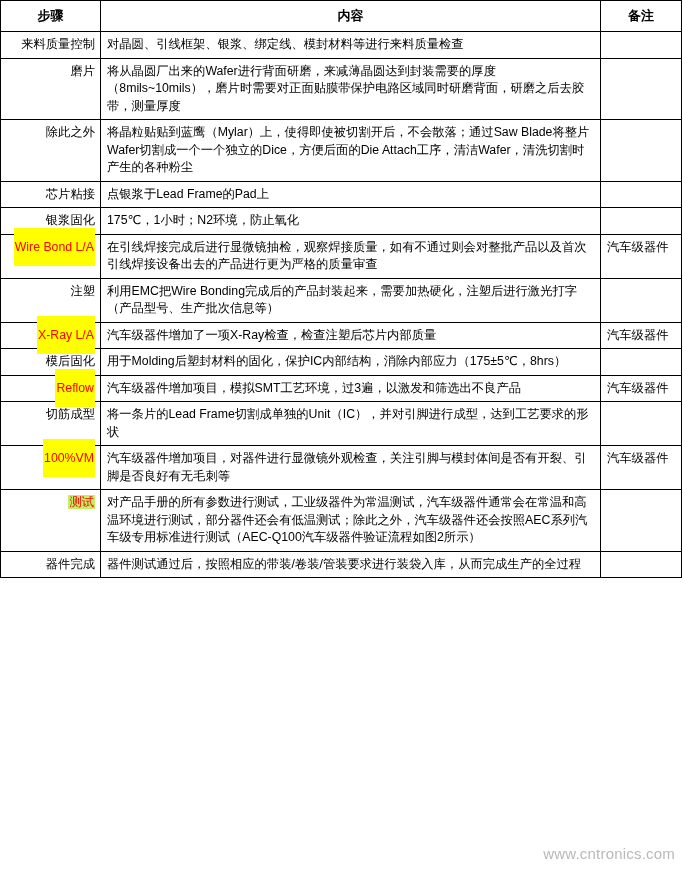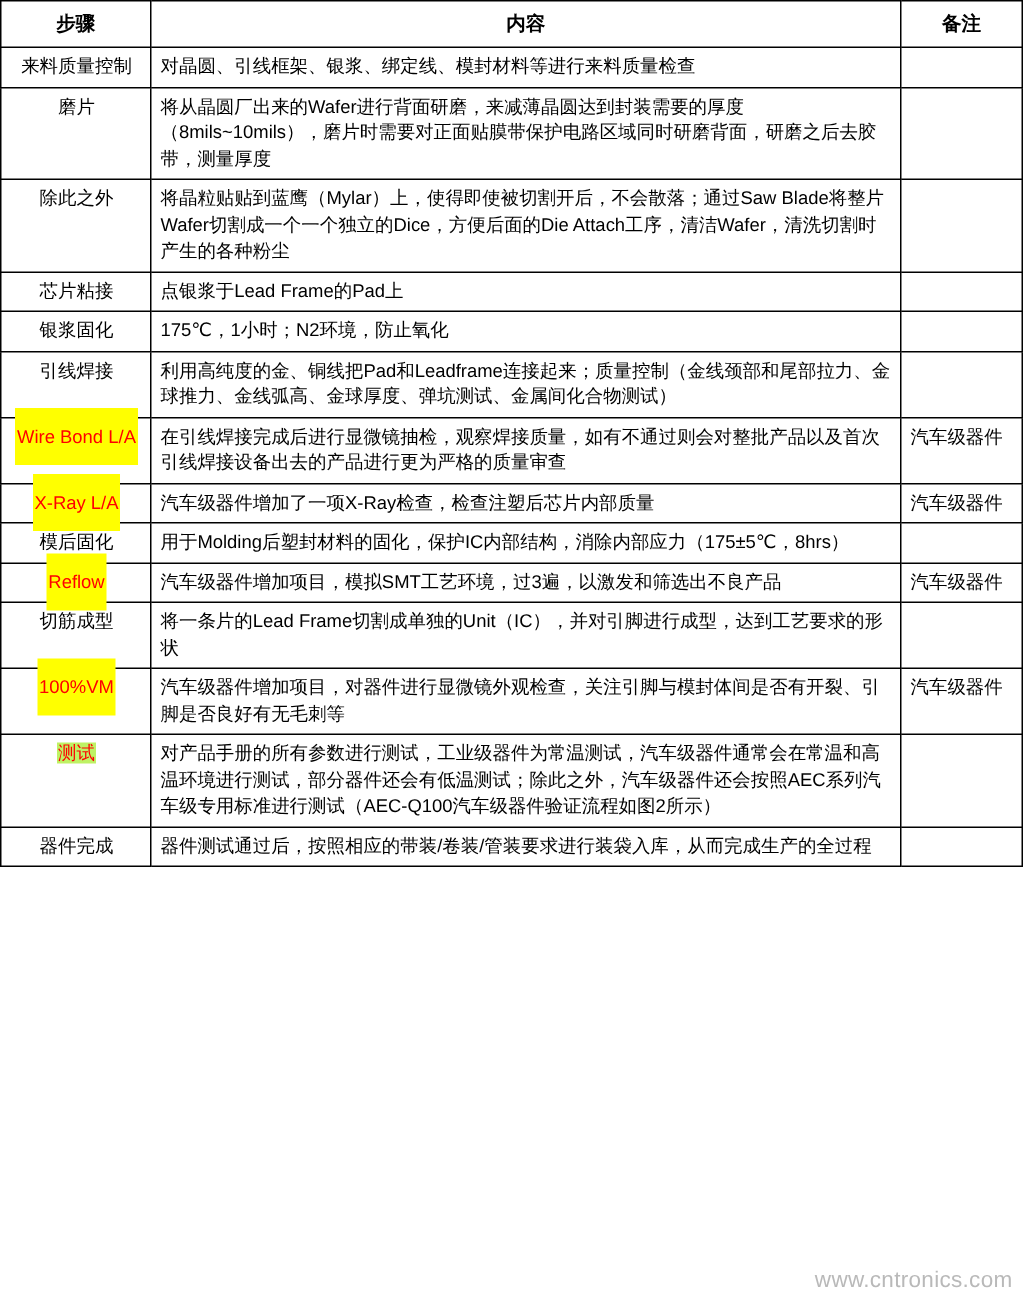--- a/index.html
+++ b/index.html
@@ -35,21 +35,21 @@
     font-weight: bold;
     font-size: 13px;
     padding: 5px 4px;
     height: 20px;
   }
   col.c-step { width: 100px; }
   col.c-content { width: 500px; }
   col.c-remark { width: 81px; }
 
   td.step {
-    text-align: center;
+    text-align: right;
   }
   td.content {
     text-align: left;
     margin-top: 23px;
   }
   td.remark {
     text-align: left;
   }
   .hl-yellow-red {
     background: #ffff00;
@@ -108,28 +108,28 @@
         <td class="step"><span>芯片粘接</span></td>
         <td class="content">点银浆于Lead Frame的Pad上</td>
         <td class="remark"></td>
       </tr>
       <tr>
         <td class="step"><span>银浆固化</span></td>
         <td class="content">175℃，1小时；N2环境，防止氧化</td>
         <td class="remark"></td>
       </tr>
       <tr>
-        <td class="step"><span>引线焊接</span></td>
-        <td class="content">利用高纯度的金、铜线把Pad和Leadframe连接起来；质量控制（金线颈部和尾部拉力、金球推力、金线弧高、金球厚度、弹坑测试、金属间化合物测试）</td>
-        <td class="remark"></td>
-      </tr>
-      <tr>
         <td class="step"><span class="hl-yellow-red">Wire Bond L/A</span></td>
         <td class="content">在引线焊接完成后进行显微镜抽检，观察焊接质量，如有不通过则会对整批产品以及首次引线焊接设备出去的产品进行更为严格的质量审查</td>
         <td class="remark">汽车级器件</td>
+      </tr>
+      <tr>
+        <td class="step"><span>注塑</span></td>
+        <td class="content">利用EMC把Wire Bonding完成后的产品封装起来，需要加热硬化，注塑后进行激光打字（产品型号、生产批次信息等）</td>
+        <td class="remark"></td>
       </tr>
       <tr>
         <td class="step"><span class="hl-yellow-red">X-Ray L/A</span></td>
         <td class="content">汽车级器件增加了一项X-Ray检查，检查注塑后芯片内部质量</td>
         <td class="remark">汽车级器件</td>
       </tr>
       <tr>
         <td class="step"><span>模后固化</span></td>
         <td class="content">用于Molding后塑封材料的固化，保护IC内部结构，消除内部应力（175±5℃，8hrs）</td>
         <td class="remark"></td>

